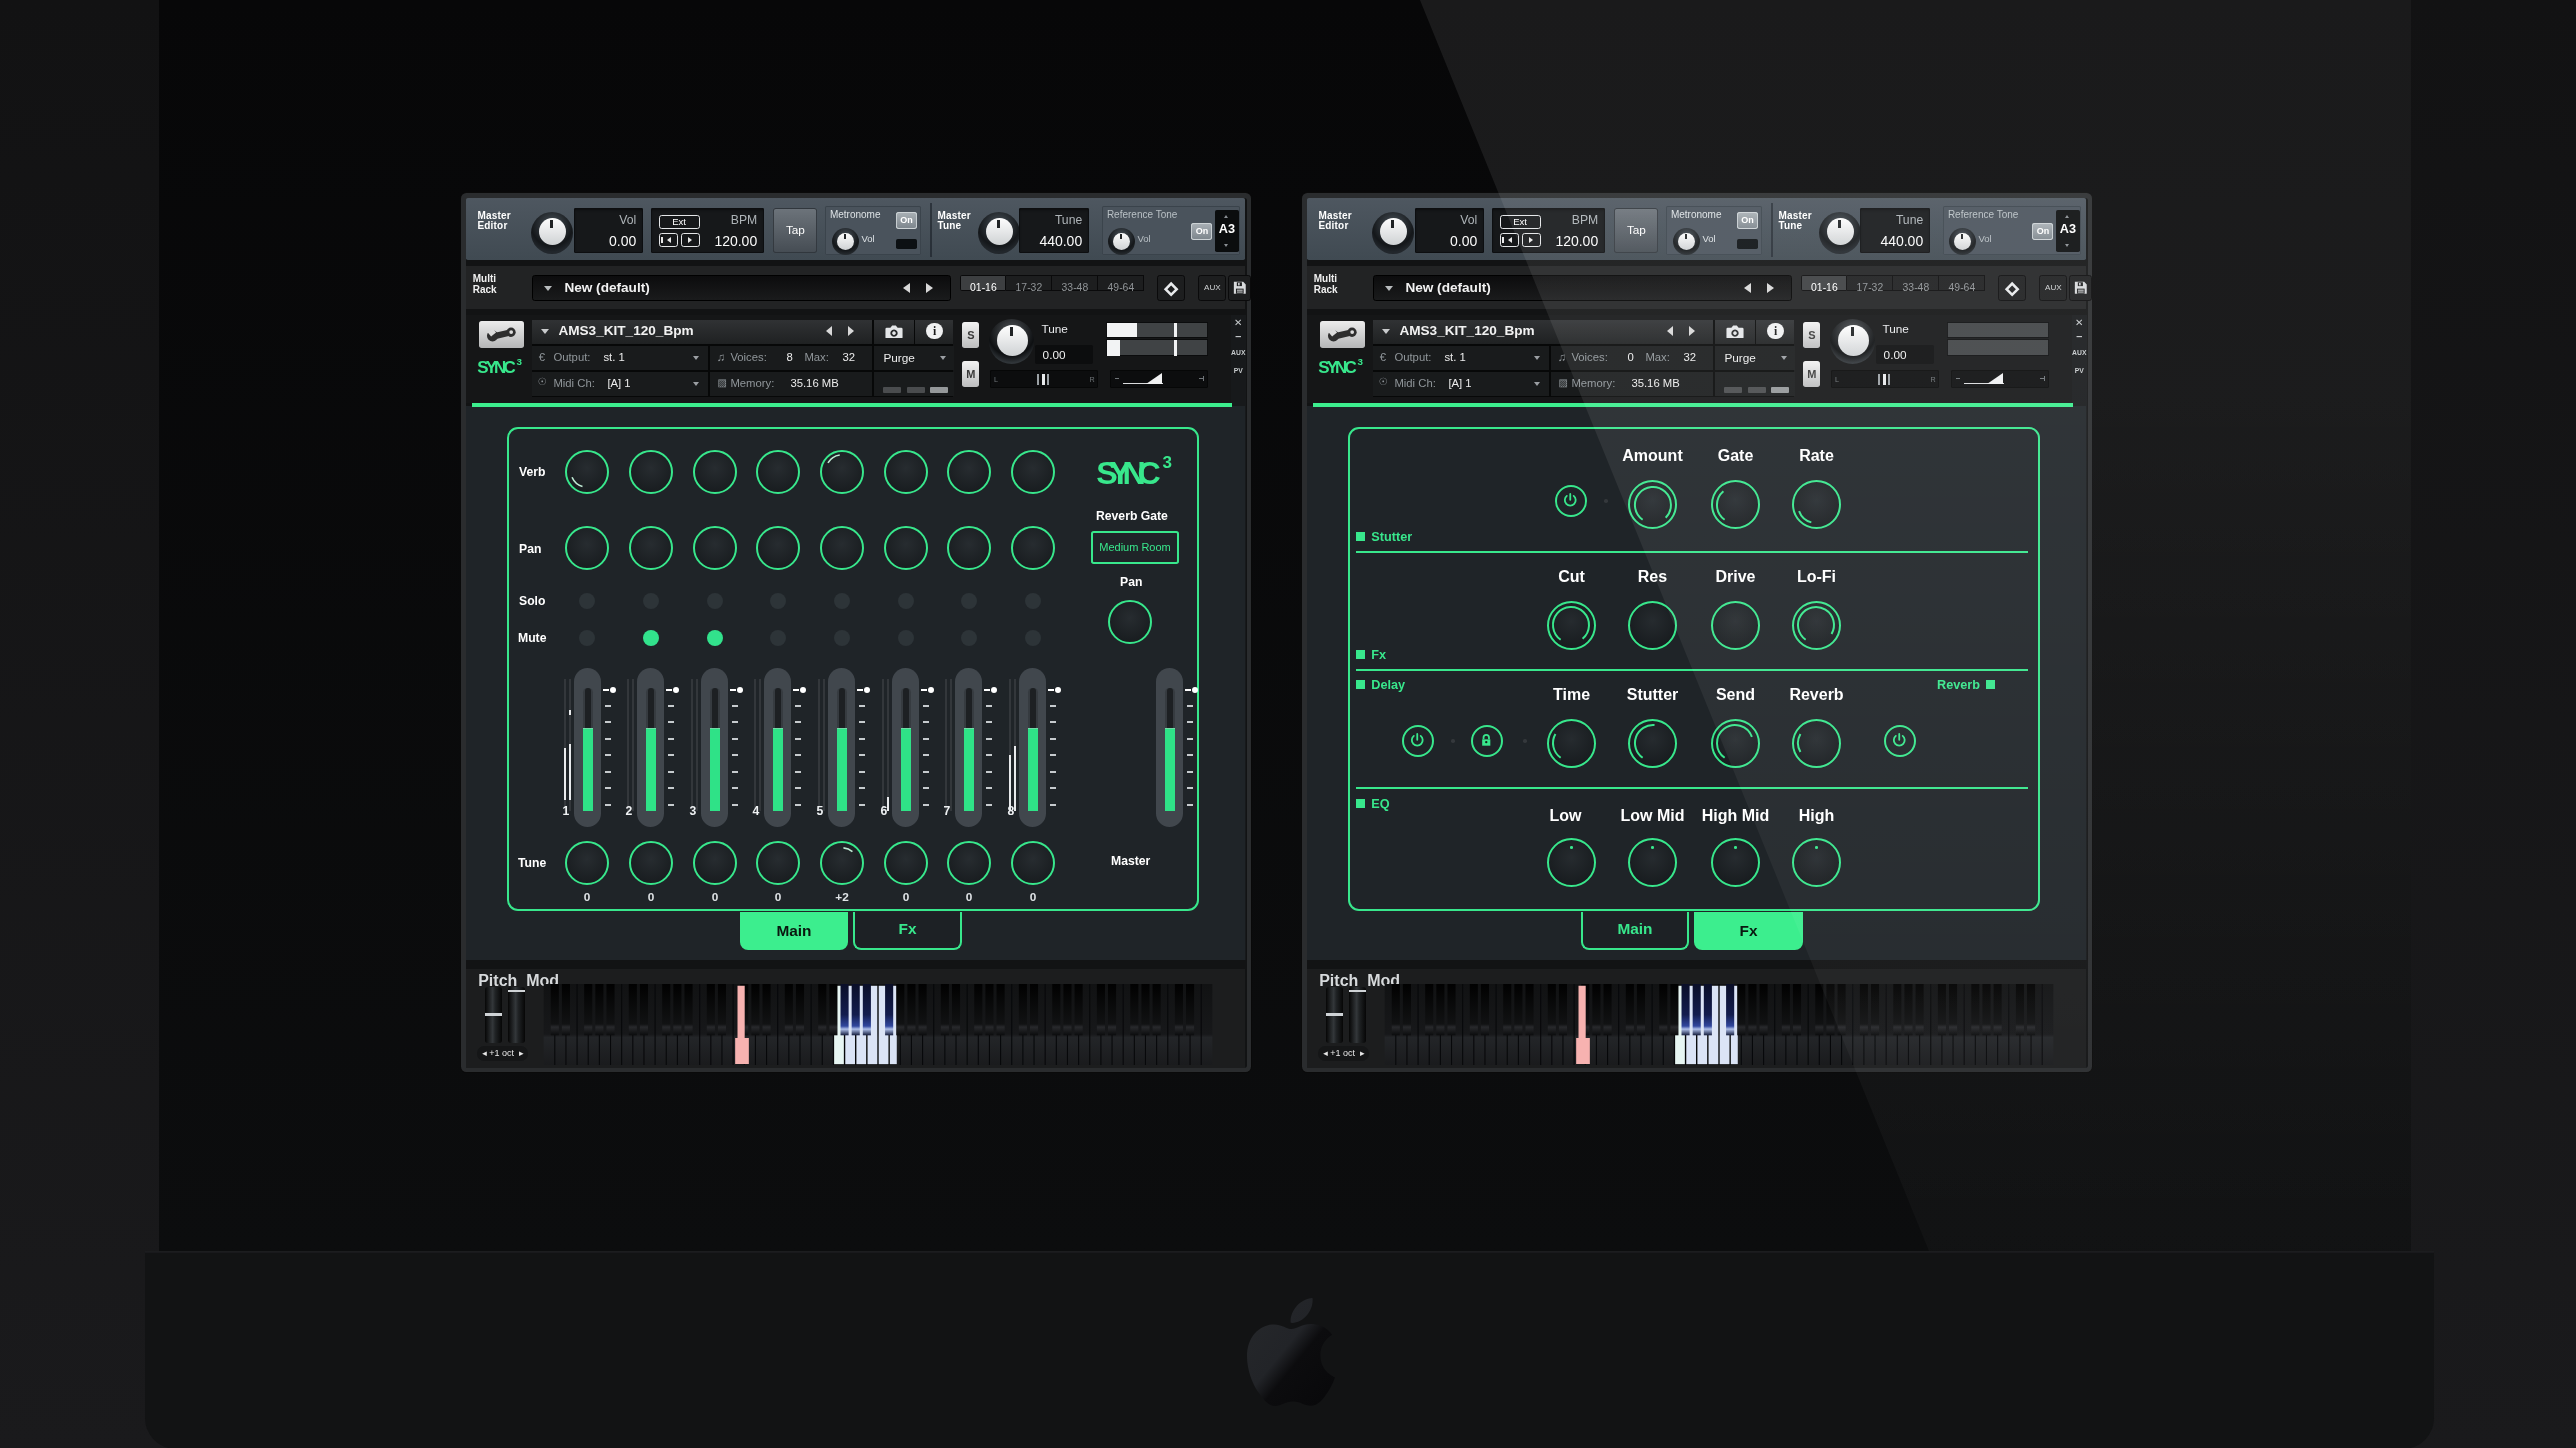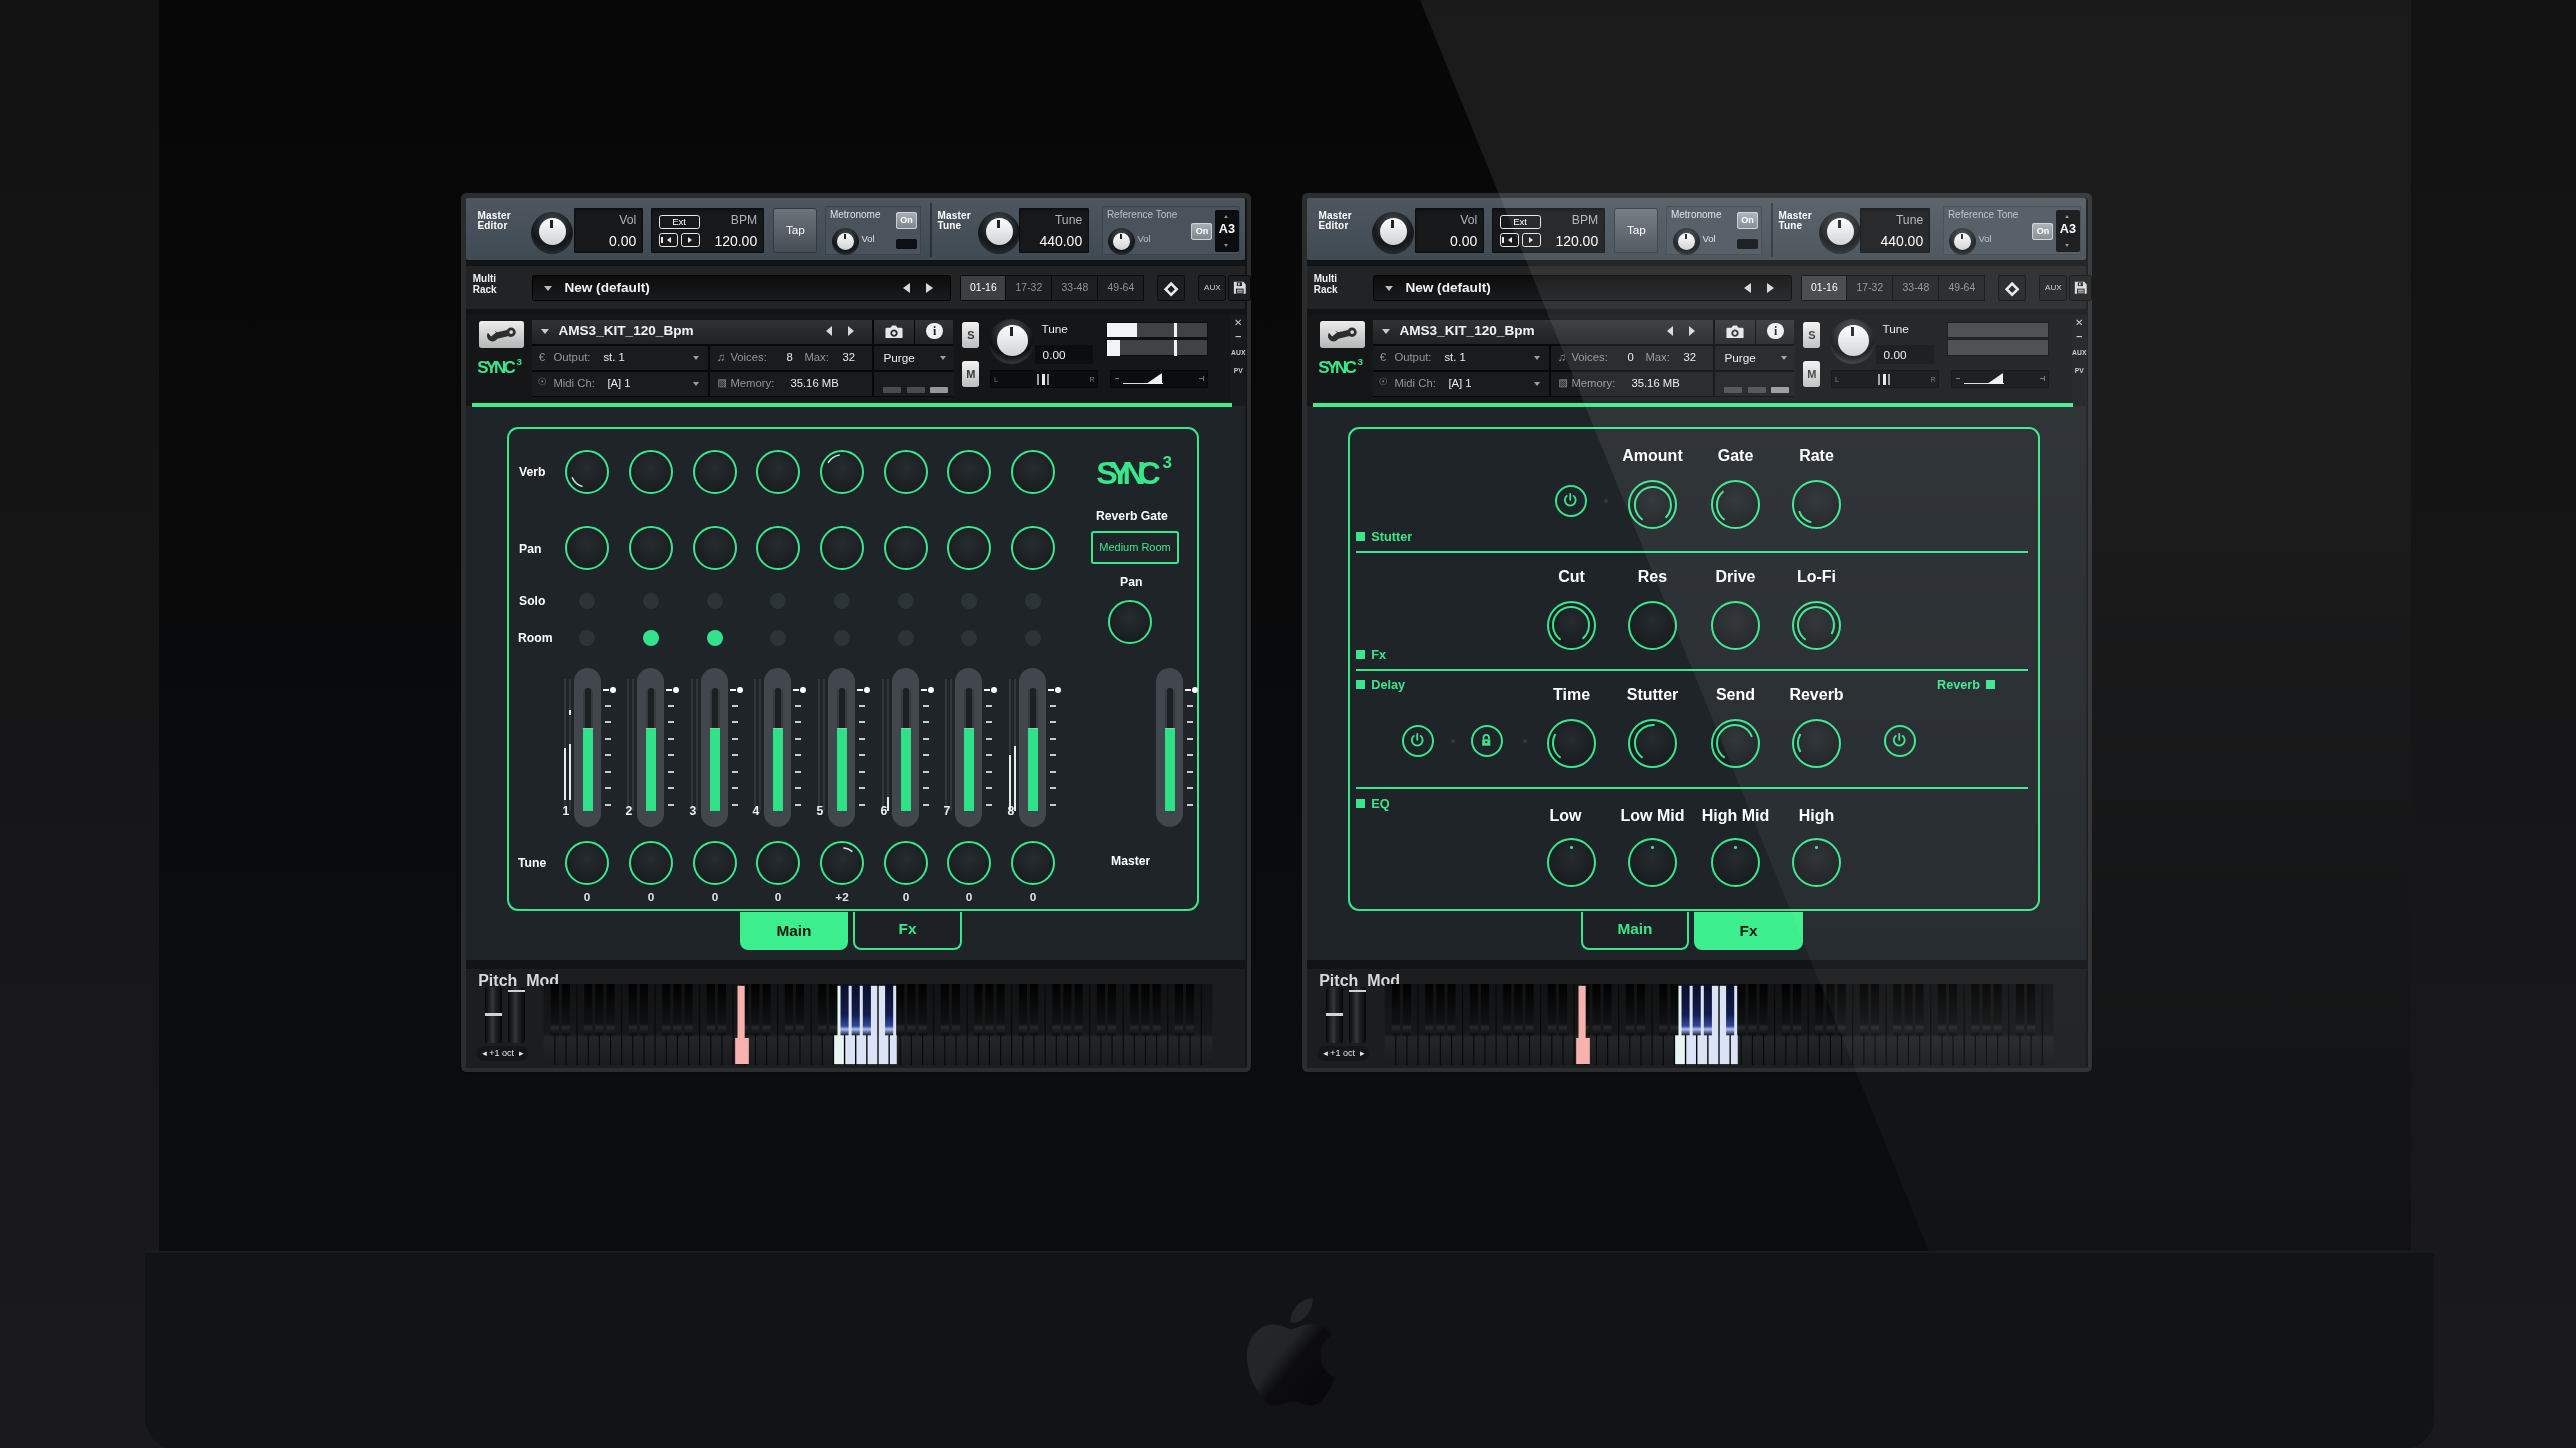--- a/index.html
+++ b/index.html
@@ -35,21 +35,21 @@
 .hpan{position:absolute;top:8.1px;height:49px;background:#4a535c;box-shadow:inset 0 0 0 0.9px #3a434b;border-radius:1.8px;}
 .hpt{position:absolute;left:4.5px;top:2.7px;font-size:10px;color:#dde2e5;}
 .onb{position:absolute;width:21px;height:17px;border-radius:2.7px;background:linear-gradient(#aab1b6,#7b848b);box-shadow:inset 0 0 0 0.9px #cdd3d6;color:#fff;font-size:9px;font-weight:bold;text-align:center;line-height:17px;}
 .vlab{position:absolute;font-size:9.5px;color:#dde2e5;}
 .hsep{position:absolute;left:464px;top:4.5px;width:1.8px;height:54px;background:rgba(20,26,32,.55);}
 
 
 .rlab{position:absolute;left:6.3px;top:8.1px;color:#f0f0f0;font-size:10px;font-weight:bold;line-height:10.4px;}
 .rdd{position:absolute;left:66px;top:9px;width:419px;height:26px;background:linear-gradient(#0c0c0d,#1a1b1c);border:0.9px solid #000;border-radius:2.7px;}
 .pgs{position:absolute;left:494px;top:9px;height:26px;display:flex;}
-.pg{width:46px;height:26px;background:#1d1e1f;border:0.9px solid #0a0a0b;border-left:none;color:#8f9396;font-size:10.4px;text-align:center;line-height:24.4px;}
+.pg{width:46px;height:16px;background:#1d1e1f;border:0.9px solid #0a0a0b;border-left:none;color:#8f9396;font-size:10.4px;text-align:center;line-height:24.4px;}
 .pg.on{background:#3d3f41;color:#fff;}
 .pg:first-child{border-left:0.9px solid #0a0a0b;border-radius:1.8px 0 0 1.8px;}
 .rbtn{position:absolute;top:9px;height:26px;background:#1d1e1f;border:0.9px solid #0a0a0b;border-radius:2.7px;color:#cfd2d4;text-align:center;}
 
 
 .wrench{position:absolute;left:12.7px;top:6.3px;width:45px;height:27px;border-radius:2.7px;background:linear-gradient(#ececec,#b5b6b7);}
 .strip{position:absolute;left:66px;top:4.5px;width:421px;height:77px;background:#070808;}
 .cell{position:absolute;background:#191b1c;}
 .trow{background:linear-gradient(#303234,#1f2122);}
 .clab{color:#90969a;font-size:11.3px;}
@@ -300,21 +300,21 @@
       <div class="ucl" style="top:14.5px;font-size:11px;font-weight:bold;">–</div>
       <div class="ucl" style="top:34px;font-size:6.8px;font-weight:bold;">AUX</div>
       <div class="ucl" style="top:52px;font-size:6.8px;font-weight:bold;">PV</div>
     </div>
 <div class="body"></div>
 <div class="gline"></div>
 <div class="panel"></div>
 <div class="rowlab" style="left:58px;top:272px;">Verb</div>
 <div class="rowlab" style="left:58px;top:349px;">Pan</div>
 <div class="rowlab" style="left:58px;top:401px;">Solo</div>
-<div class="rowlab" style="left:57px;top:438px;">Room</div>
+<div class="rowlab" style="left:57px;top:438px;">Mute</div>
 <div class="rowlab" style="left:57px;top:663px;">Tune</div>
 <div class="mknob" style="left:104px;top:257px;"></div>
 <div class="mknob" style="left:168px;top:257px;"></div>
 <div class="mknob" style="left:232px;top:257px;"></div>
 <div class="mknob" style="left:295px;top:257px;"></div>
 <div class="mknob" style="left:359px;top:257px;"></div>
 <div class="mknob" style="left:423px;top:257px;"></div>
 <div class="mknob" style="left:486px;top:257px;"></div>
 <div class="mknob" style="left:550px;top:257px;"></div>
 <svg style="position:absolute;left:99px;top:251px;" width="54" height="54" viewBox="0 0 60 60">

